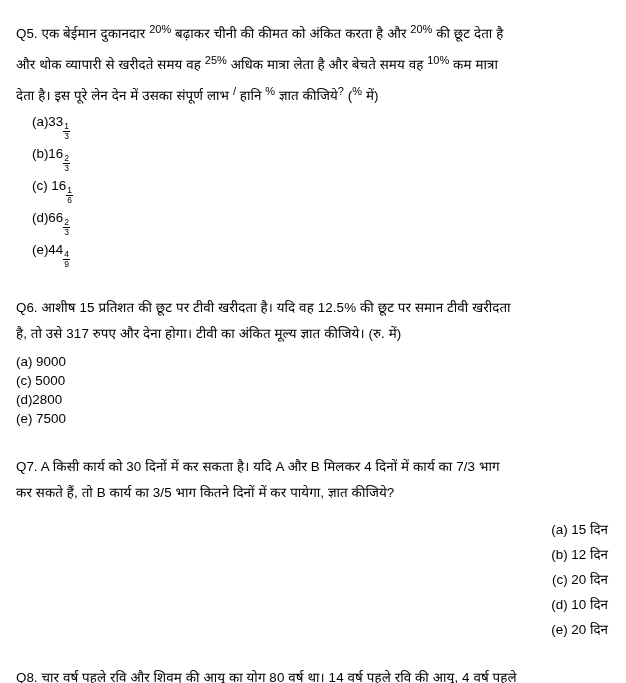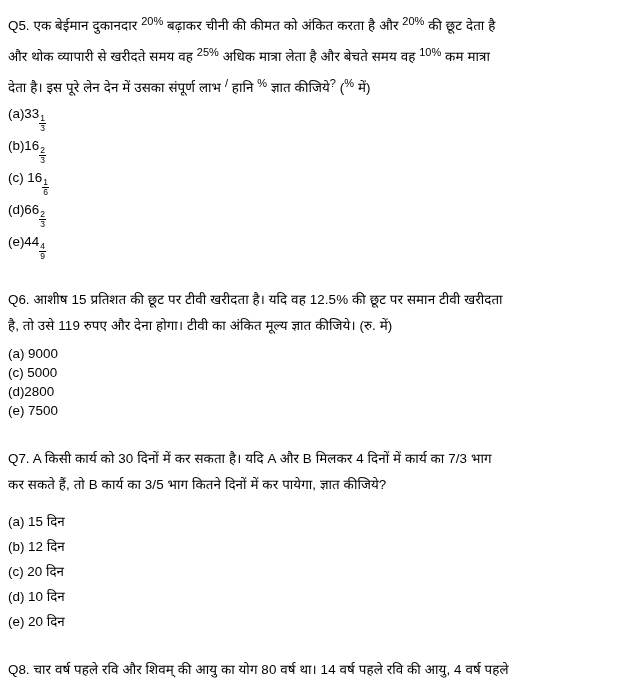--- a/index.html
+++ b/index.html
@@ -11,21 +11,21 @@
     width: 626px;
     height: 683px;
     font-family: "Liberation Sans", "DejaVu Sans", sans-serif;
     color: #000000;
     -webkit-font-smoothing: antialiased;
   }
   .page {
     position: relative;
     width: 626px;
     height: 683px;
-    padding: 0;
+    padding: 8px;
     box-sizing: border-box;
     overflow: hidden;
   }
 
   
   .qblock {
     padding: 0 10px 0 8px;
   }
   .qline {
     font-size: 13.4px;
@@ -44,22 +44,22 @@
 
   
   .opts {
     padding: 0 10px 0 8px;
   }
   .opt {
     font-size: 13.4px;
     line-height: 19px;
     white-space: pre;
   }
-  .opt.spaced { line-height: 25px; }
-  .opt.frac-line { line-height: 25px; }
+  .opt.spaced { line-height: 25px; text-align: right; }
+  .opt.frac-line { line-height: 25px; margin-left: 16px; }
 
   
   .frac {
     display: inline-flex;
     flex-direction: column;
     align-items: center;
     justify-content: center;
     vertical-align: -3px;
     line-height: 1;
     font-size: 8.5px;
@@ -109,21 +109,21 @@
     <div class="opt frac-line"><span class="lat">(b)16</span><span class="frac"><span class="num">2</span><span class="den">3</span></span></div>
     <div class="opt frac-line"><span class="lat">(c) 16</span><span class="frac"><span class="num">1</span><span class="den">6</span></span></div>
     <div class="opt frac-line"><span class="lat">(d)66</span><span class="frac"><span class="num">2</span><span class="den">3</span></span></div>
     <div class="opt frac-line"><span class="lat">(e)44</span><span class="frac"><span class="num">4</span><span class="den">9</span></span></div>
   </div>
 
   <div class="gap-after-q5"></div>
 
   <div class="qblock">
     <div class="qline"><span class="lat">Q6.</span><span> आशीष 15 प्रतिशत की छूट पर टीवी खरीदता है। यदि वह 12.5% की छूट पर समान टीवी खरीदता</span></div>
-    <div class="qline"><span>है, तो उसे 119 रुपए और देना होगा। टीवी का अंकित मूल्य ज्ञात कीजिये। (रु. में)</span></div>
+    <div class="qline"><span>है, तो उसे 317 रुपए और देना होगा। टीवी का अंकित मूल्य ज्ञात कीजिये। (रु. में)</span></div>
   </div>
 
   <div class="gap-stem-opts"></div>
 
   <div class="opts">
     <div class="opt">(a) 9000</div>
     <div class="opt">(c) 5000</div>
     <div class="opt">(d)2800</div>
     <div class="opt">(e) 7500</div>
   </div>

